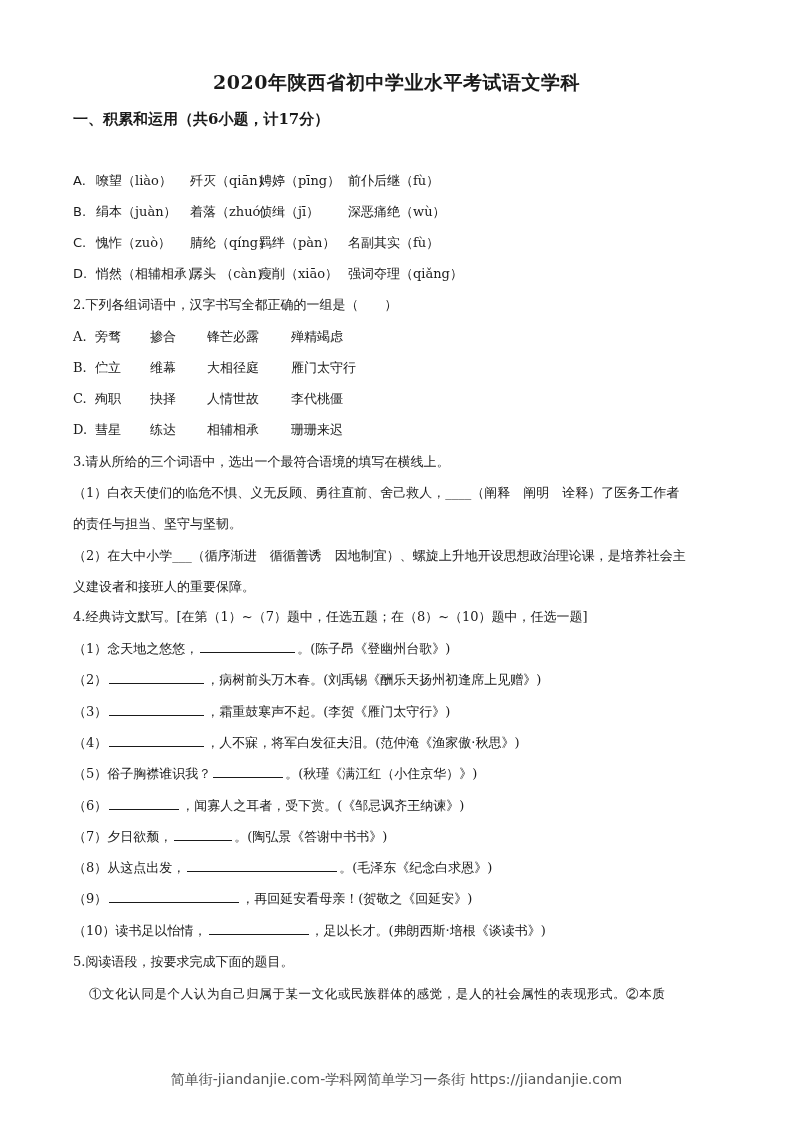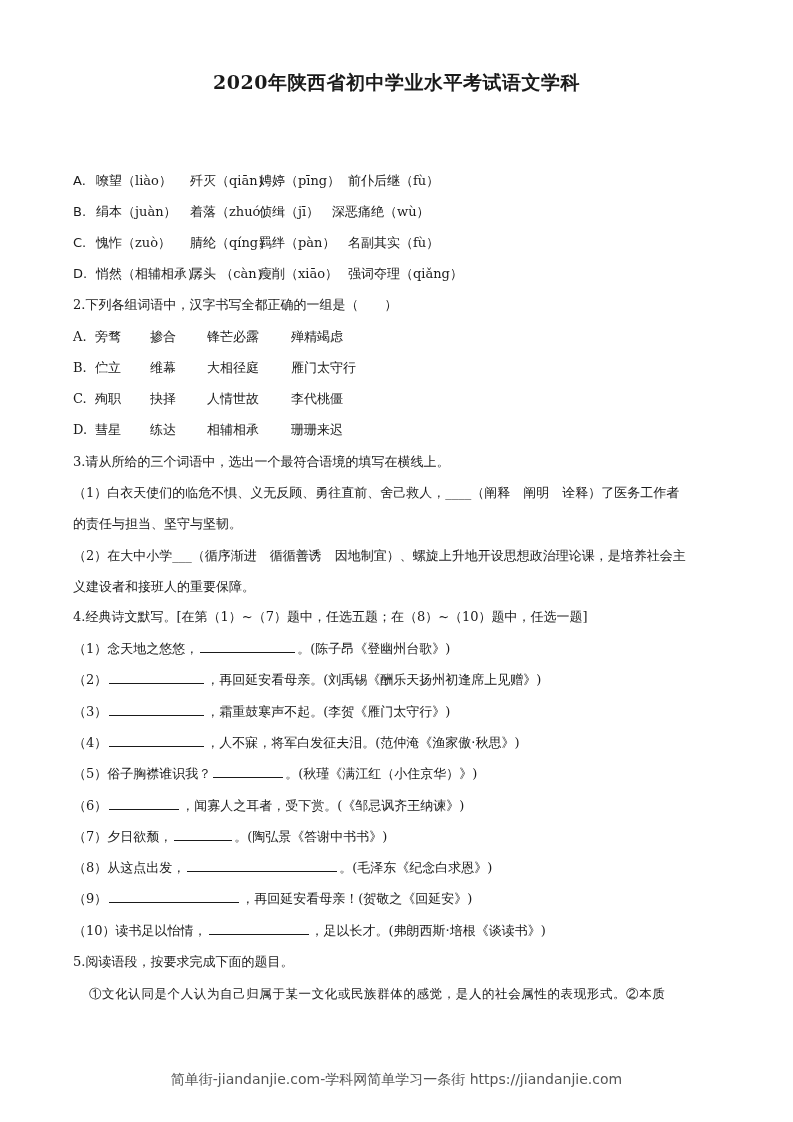--- a/index.html
+++ b/index.html
@@ -17,24 +17,25 @@
   .para { position: absolute; left: 89px; top: 986px; font-size: 12.5px; white-space: nowrap; letter-spacing: 0.6px; }
   .footer { position: absolute; top: 1071px; left: 0; width: 793px; text-align: center;
             font-family: "DejaVu Sans", "Liberation Sans", sans-serif; font-size: 14px; color: #555555; }
 </style>
 </head>
 <body>
 
 <div class="page">
 
   <div class="title">2020年陕西省初中学业水平考试语文学科</div>
+  <div class="section">一、积累和运用（共6小题，计17分）</div>
 
   <div id="q1-options">
       <div class="line" style="top: 172px;"><span class="opt-letter">A.</span><span class="cell" style="position: absolute; left: 23px;">嘹望（liào）</span><span class="cell" style="position: absolute; left: 117px;">歼灭（qiān）</span><span class="cell" style="position: absolute; left: 186px;">娉婷（pīng）</span><span class="cell" style="position: absolute; left: 275px;">前仆后继（fù）</span></div>
-      <div class="line" style="top: 203px;"><span class="opt-letter">B.</span><span class="cell" style="position: absolute; left: 23px;">绢本（juàn）</span><span class="cell" style="position: absolute; left: 117px;">着落（zhuó）</span><span class="cell" style="position: absolute; left: 186px;">侦缉（jī）</span><span class="cell" style="position: absolute; left: 259px;">深恶痛绝（wù）</span></div>
+      <div class="line" style="top: 203px;"><span class="opt-letter">B.</span><span class="cell" style="position: absolute; left: 23px;">绢本（juàn）</span><span class="cell" style="position: absolute; left: 117px;">着落（zhuó）</span><span class="cell" style="position: absolute; left: 186px;">侦缉（jī）</span><span class="cell" style="position: absolute; left: 275px;">深恶痛绝（wù）</span></div>
       <div class="line" style="top: 234px;"><span class="opt-letter">C.</span><span class="cell" style="position: absolute; left: 23px;">愧怍（zuò）</span><span class="cell" style="position: absolute; left: 117px;">腈纶（qíng）</span><span class="cell" style="position: absolute; left: 186px;">羁绊（pàn）</span><span class="cell" style="position: absolute; left: 275px;">名副其实（fù）</span></div>
       <div class="line" style="top: 265px;"><span class="opt-letter">D.</span><span class="cell" style="position: absolute; left: 23px;">悄然（相辅相承）</span><span class="cell" style="position: absolute; left: 117px;">孱头 （càn）</span><span class="cell" style="position: absolute; left: 186px;">瘦削（xiāo）</span><span class="cell" style="position: absolute; left: 275px;">强词夺理（qiǎng）</span></div>
     </div>
 
   <div class="line" style="top:296px;">2.下列各组词语中，汉字书写全都正确的一组是（　　）</div>
   <div id="q2-options">
       <div class="line" style="top: 328px;"><span class="opt-letter-serif">A.</span><span class="cell" style="position: absolute; left: 22px;">旁骛</span><span class="cell" style="position: absolute; left: 77px;">掺合</span><span class="cell" style="position: absolute; left: 134px;">锋芒必露</span><span class="cell" style="position: absolute; left: 218px;">殚精竭虑</span></div>
       <div class="line" style="top: 359px;"><span class="opt-letter-serif">B.</span><span class="cell" style="position: absolute; left: 22px;">伫立</span><span class="cell" style="position: absolute; left: 77px;">维幕</span><span class="cell" style="position: absolute; left: 134px;">大相径庭</span><span class="cell" style="position: absolute; left: 218px;">雁门太守行</span></div>
       <div class="line" style="top: 390px;"><span class="opt-letter-serif">C.</span><span class="cell" style="position: absolute; left: 22px;">殉职</span><span class="cell" style="position: absolute; left: 77px;">抉择</span><span class="cell" style="position: absolute; left: 134px;">人情世故</span><span class="cell" style="position: absolute; left: 218px;">李代桃僵</span></div>
       <div class="line" style="top: 421px;"><span class="opt-letter-serif">D.</span><span class="cell" style="position: absolute; left: 22px;">彗星</span><span class="cell" style="position: absolute; left: 77px;">练达</span><span class="cell" style="position: absolute; left: 134px;">相辅相承</span><span class="cell" style="position: absolute; left: 218px;">珊珊来迟</span></div>
@@ -42,21 +43,21 @@
 
   <div class="line" style="top:453px;">3.请从所给的三个词语中，选出一个最符合语境的填写在横线上。</div>
   <div class="line" style="top:484px;text-align:center;">（1）白衣天使们的临危不惧、义无反顾、勇往直前、舍己救人，____（阐释　阐明　诠释）了医务工作者</div>
   <div class="line" style="top:515px;">的责任与担当、坚守与坚韧。</div>
   <div class="line" style="top:547px;">（2）在大中小学___（循序渐进　循循善诱　因地制宜）、螺旋上升地开设思想政治理论课，是培养社会主</div>
   <div class="line" style="top:578px;">义建设者和接班人的重要保障。</div>
 
   <div class="line" style="top:608px;">4.经典诗文默写。[在第（1）~（7）题中，任选五题；在（8）~（10）题中，任选一题]</div>
   <div id="q4-items">
       <div class="line" style="top: 640px;"><span>（1）</span><span>念天地之悠悠，</span><span class="blank" style="width: 95px; margin: 0px 2px;"></span><span>。(陈子昂《登幽州台歌》)</span></div>
-      <div class="line" style="top: 671.3px;"><span>（2）</span><span class="blank" style="width: 95px; margin: 0px 2px;"></span><span>，再回延安看母亲。(刘禹锡《酬乐天扬州初逢席上见赠》)</span></div>
+      <div class="line" style="top: 671.3px;"><span>（2）</span><span class="blank" style="width: 95px; margin: 0px 2px;"></span><span>，病树前头万木春。(刘禹锡《酬乐天扬州初逢席上见赠》)</span></div>
       <div class="line" style="top: 702.6px;"><span>（3）</span><span class="blank" style="width: 95px; margin: 0px 2px;"></span><span>，霜重鼓寒声不起。(李贺《雁门太守行》)</span></div>
       <div class="line" style="top: 733.9px;"><span>（4）</span><span class="blank" style="width: 95px; margin: 0px 2px;"></span><span>，人不寐，将军白发征夫泪。(范仲淹《渔家傲·秋思》)</span></div>
       <div class="line" style="top: 765.2px; text-align: center;"><span>（5）</span><span>俗子胸襟谁识我？</span><span class="blank" style="width: 70px; margin: 0px 2px;"></span><span>。(秋瑾《满江红（小住京华）》)</span></div>
       <div class="line" style="top: 796.5px;"><span>（6）</span><span class="blank" style="width: 70px; margin: 0px 2px;"></span><span>，闻寡人之耳者，受下赏。(《邹忌讽齐王纳谏》)</span></div>
       <div class="line" style="top: 827.8px;"><span>（7）</span><span>夕日欲颓，</span><span class="blank" style="width: 58px; margin: 0px 2px;"></span><span>。(陶弘景《答谢中书书》)</span></div>
       <div class="line" style="top: 859.1px;"><span>（8）</span><span>从这点出发，</span><span class="blank" style="width: 150px; margin: 0px 2px;"></span><span>。(毛泽东《纪念白求恩》)</span></div>
       <div class="line" style="top: 890.4px;"><span>（9）</span><span class="blank" style="width: 130px; margin: 0px 2px;"></span><span>，再回延安看母亲！(贺敬之《回延安》)</span></div>
       <div class="line" style="top: 921.7px;"><span>（10）</span><span>读书足以怡情，</span><span class="blank" style="width: 100px; margin: 0px 2px;"></span><span>，足以长才。(弗朗西斯·培根《谈读书》)</span></div>
     </div>
 

